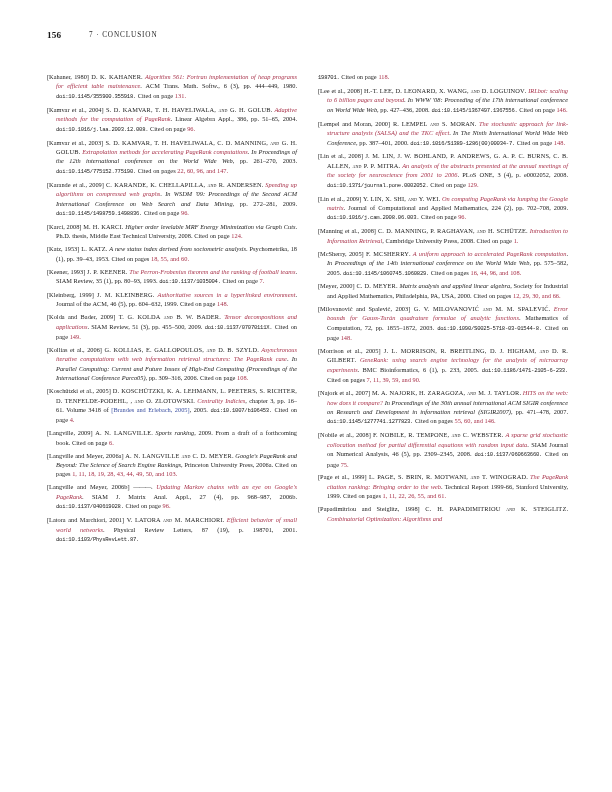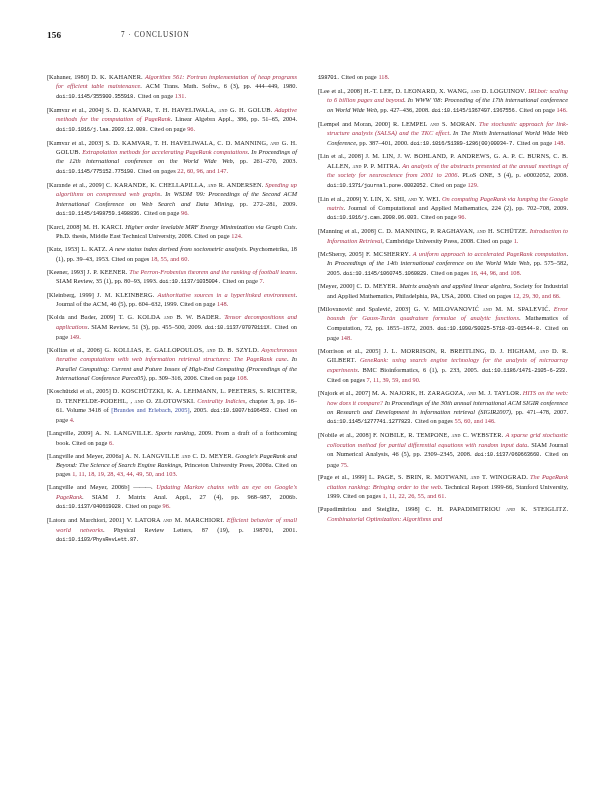--- a/index.html
+++ b/index.html
@@ -37,21 +37,20 @@
     font-size: 9.2px;
     font-weight: bold;
     letter-spacing: 0.2px;
     color: #161616;
     width: 42px;
   }
   .head-title {
     font-size: 7.2px;
     letter-spacing: 0.9px;
     color: #1f1f1f;
-    margin-left: 32px;
   }
 
   
   .columns {
     position: absolute;
     left: 47px;
     top: 72px;
     width: 521px;
     height: 600px;
     display: flex;

